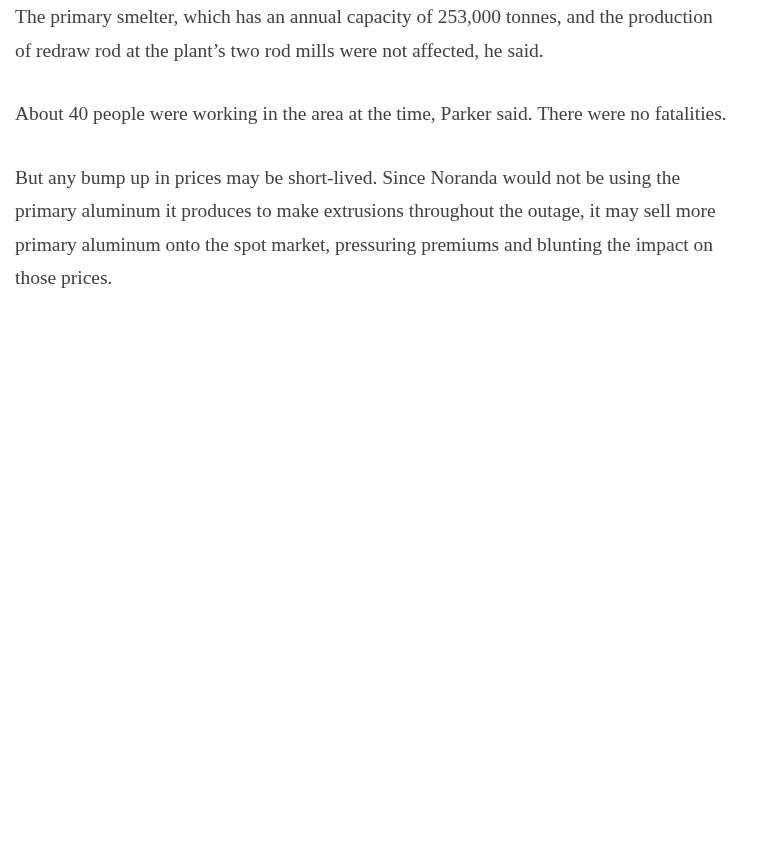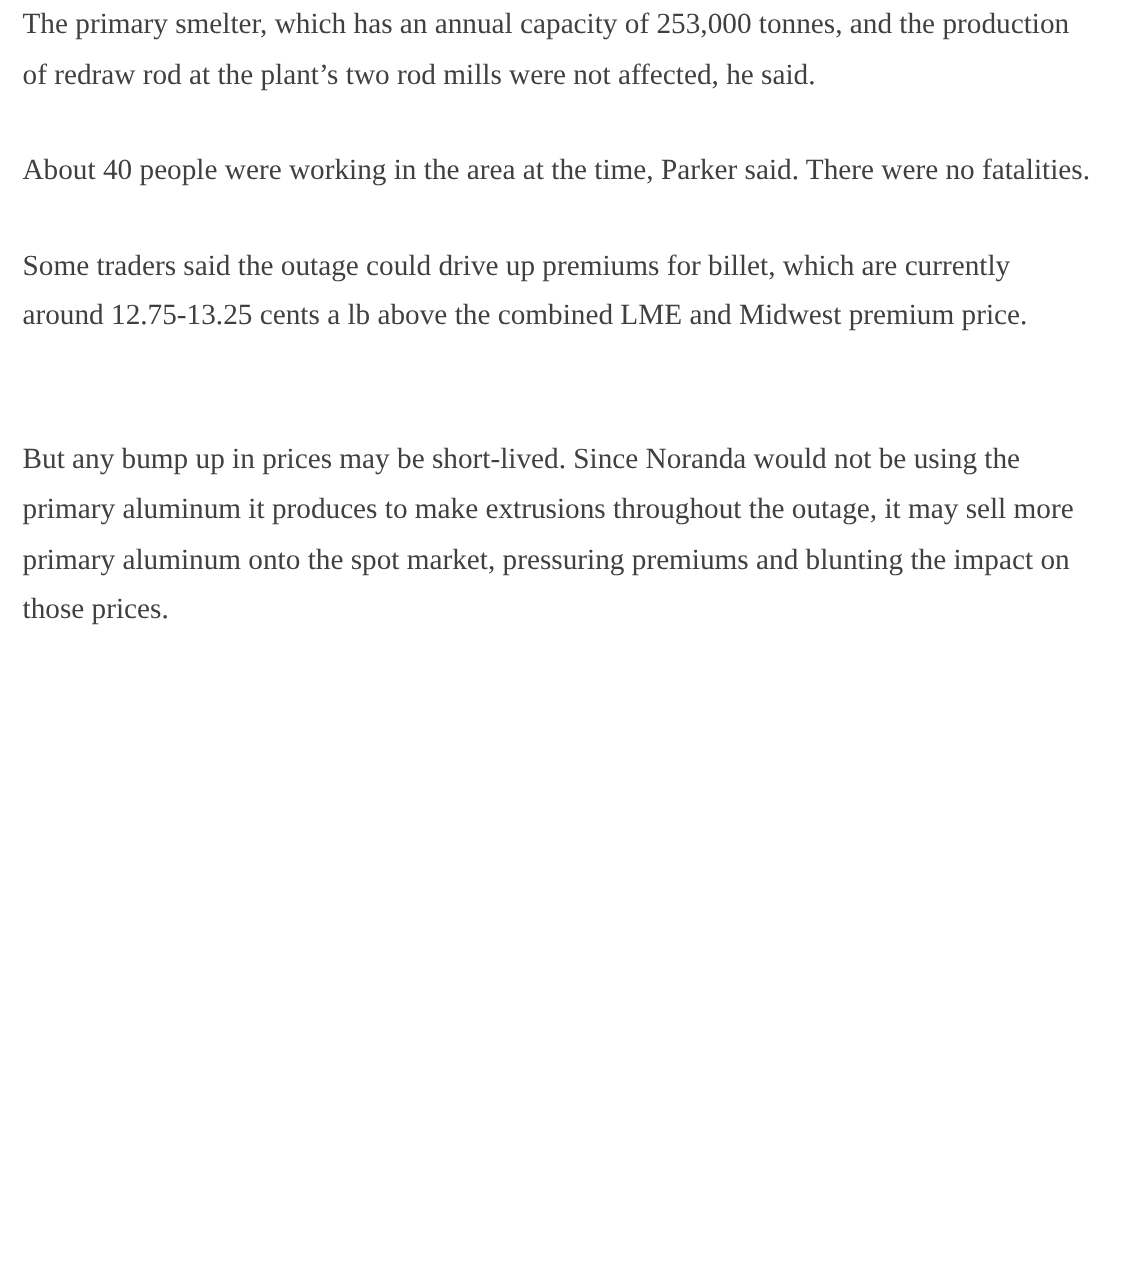--- a/index.html
+++ b/index.html
@@ -34,18 +34,17 @@
 </style>
 </head>
 <body>
 
 <main class="article-body">
   <p class="para">The primary smelter, which has an annual capacity of 253,000 tonnes, and the production of redraw rod at the plant’s two rod mills were not affected, he said.</p>
 
   <p class="para">About 40 people were working in the area at the time, Parker said. There were no fatalities.</p>
 
 
-  <p class="para gap-after">Some traders said the outage could drive up premiums for billet, which are currently around 12.75-13.25 cents a lb above the combined LME and Midwest premium price.</p>
 
 
   <p class="para">But any bump up in prices may be short-lived. Since Noranda would not be using the primary aluminum it produces to make extrusions throughout the outage, it may sell more primary aluminum onto the spot market, pressuring premiums and blunting the impact on those prices.</p>
 
 </main>
 
 </body></html>

